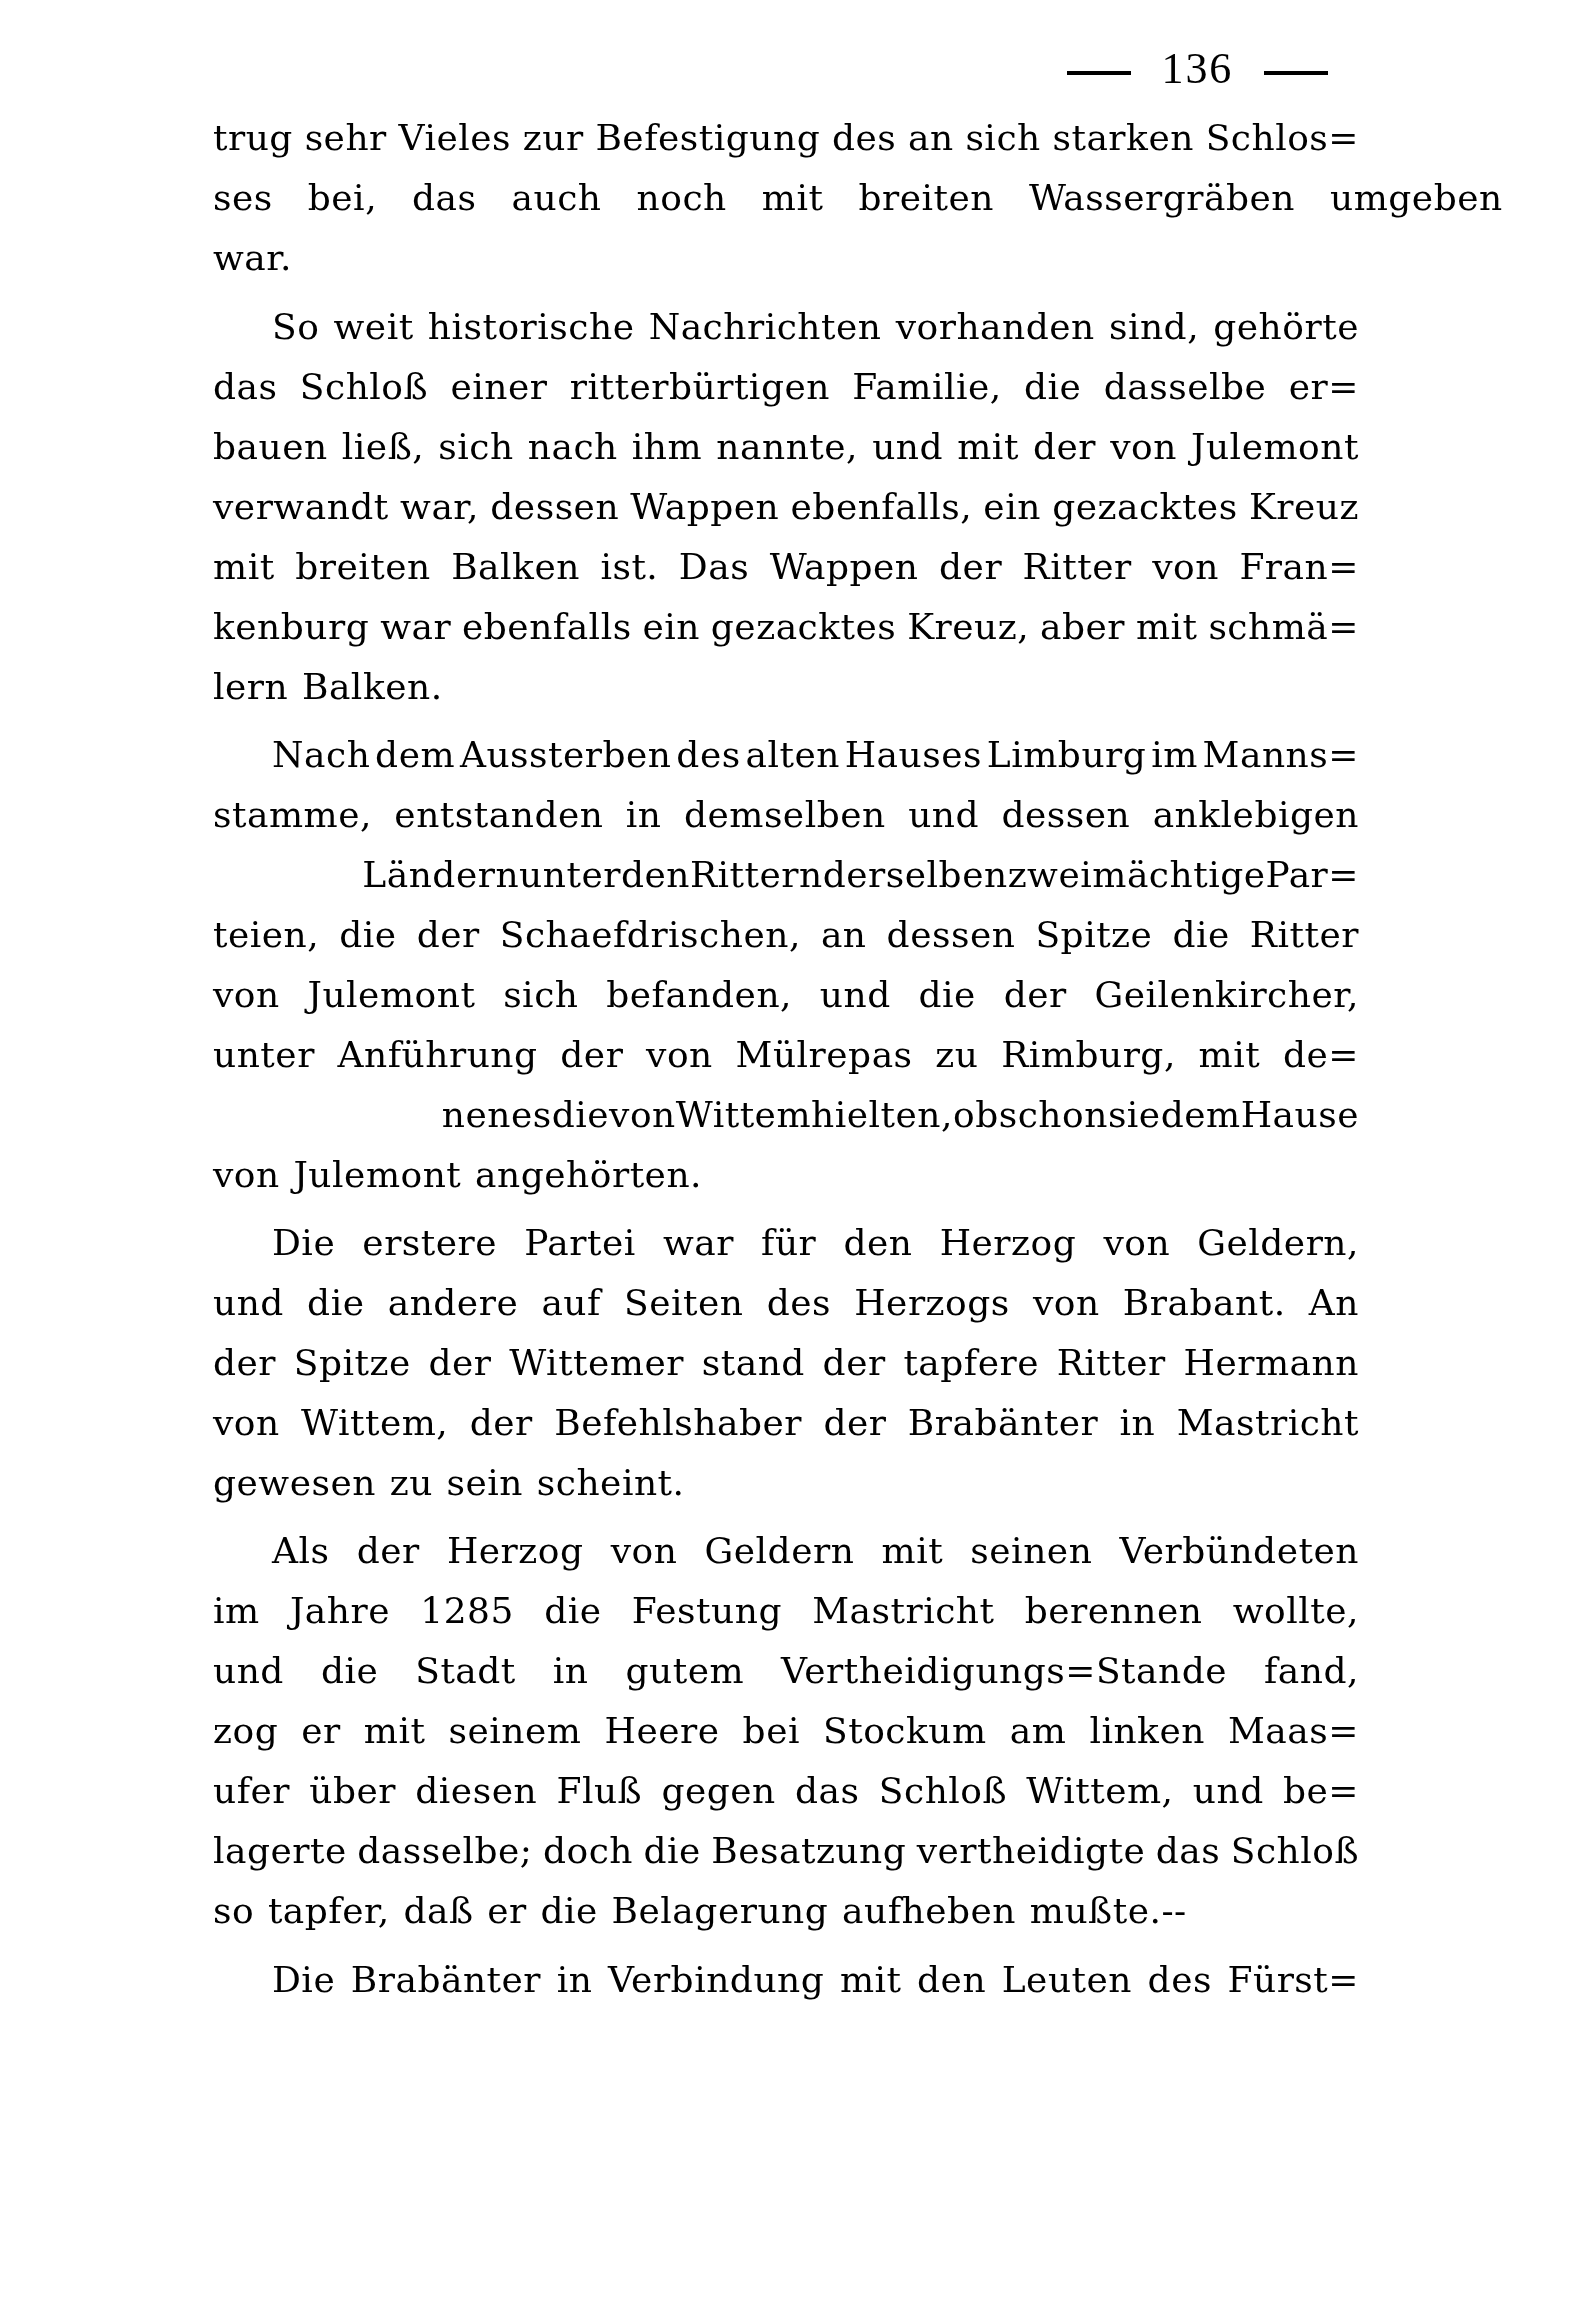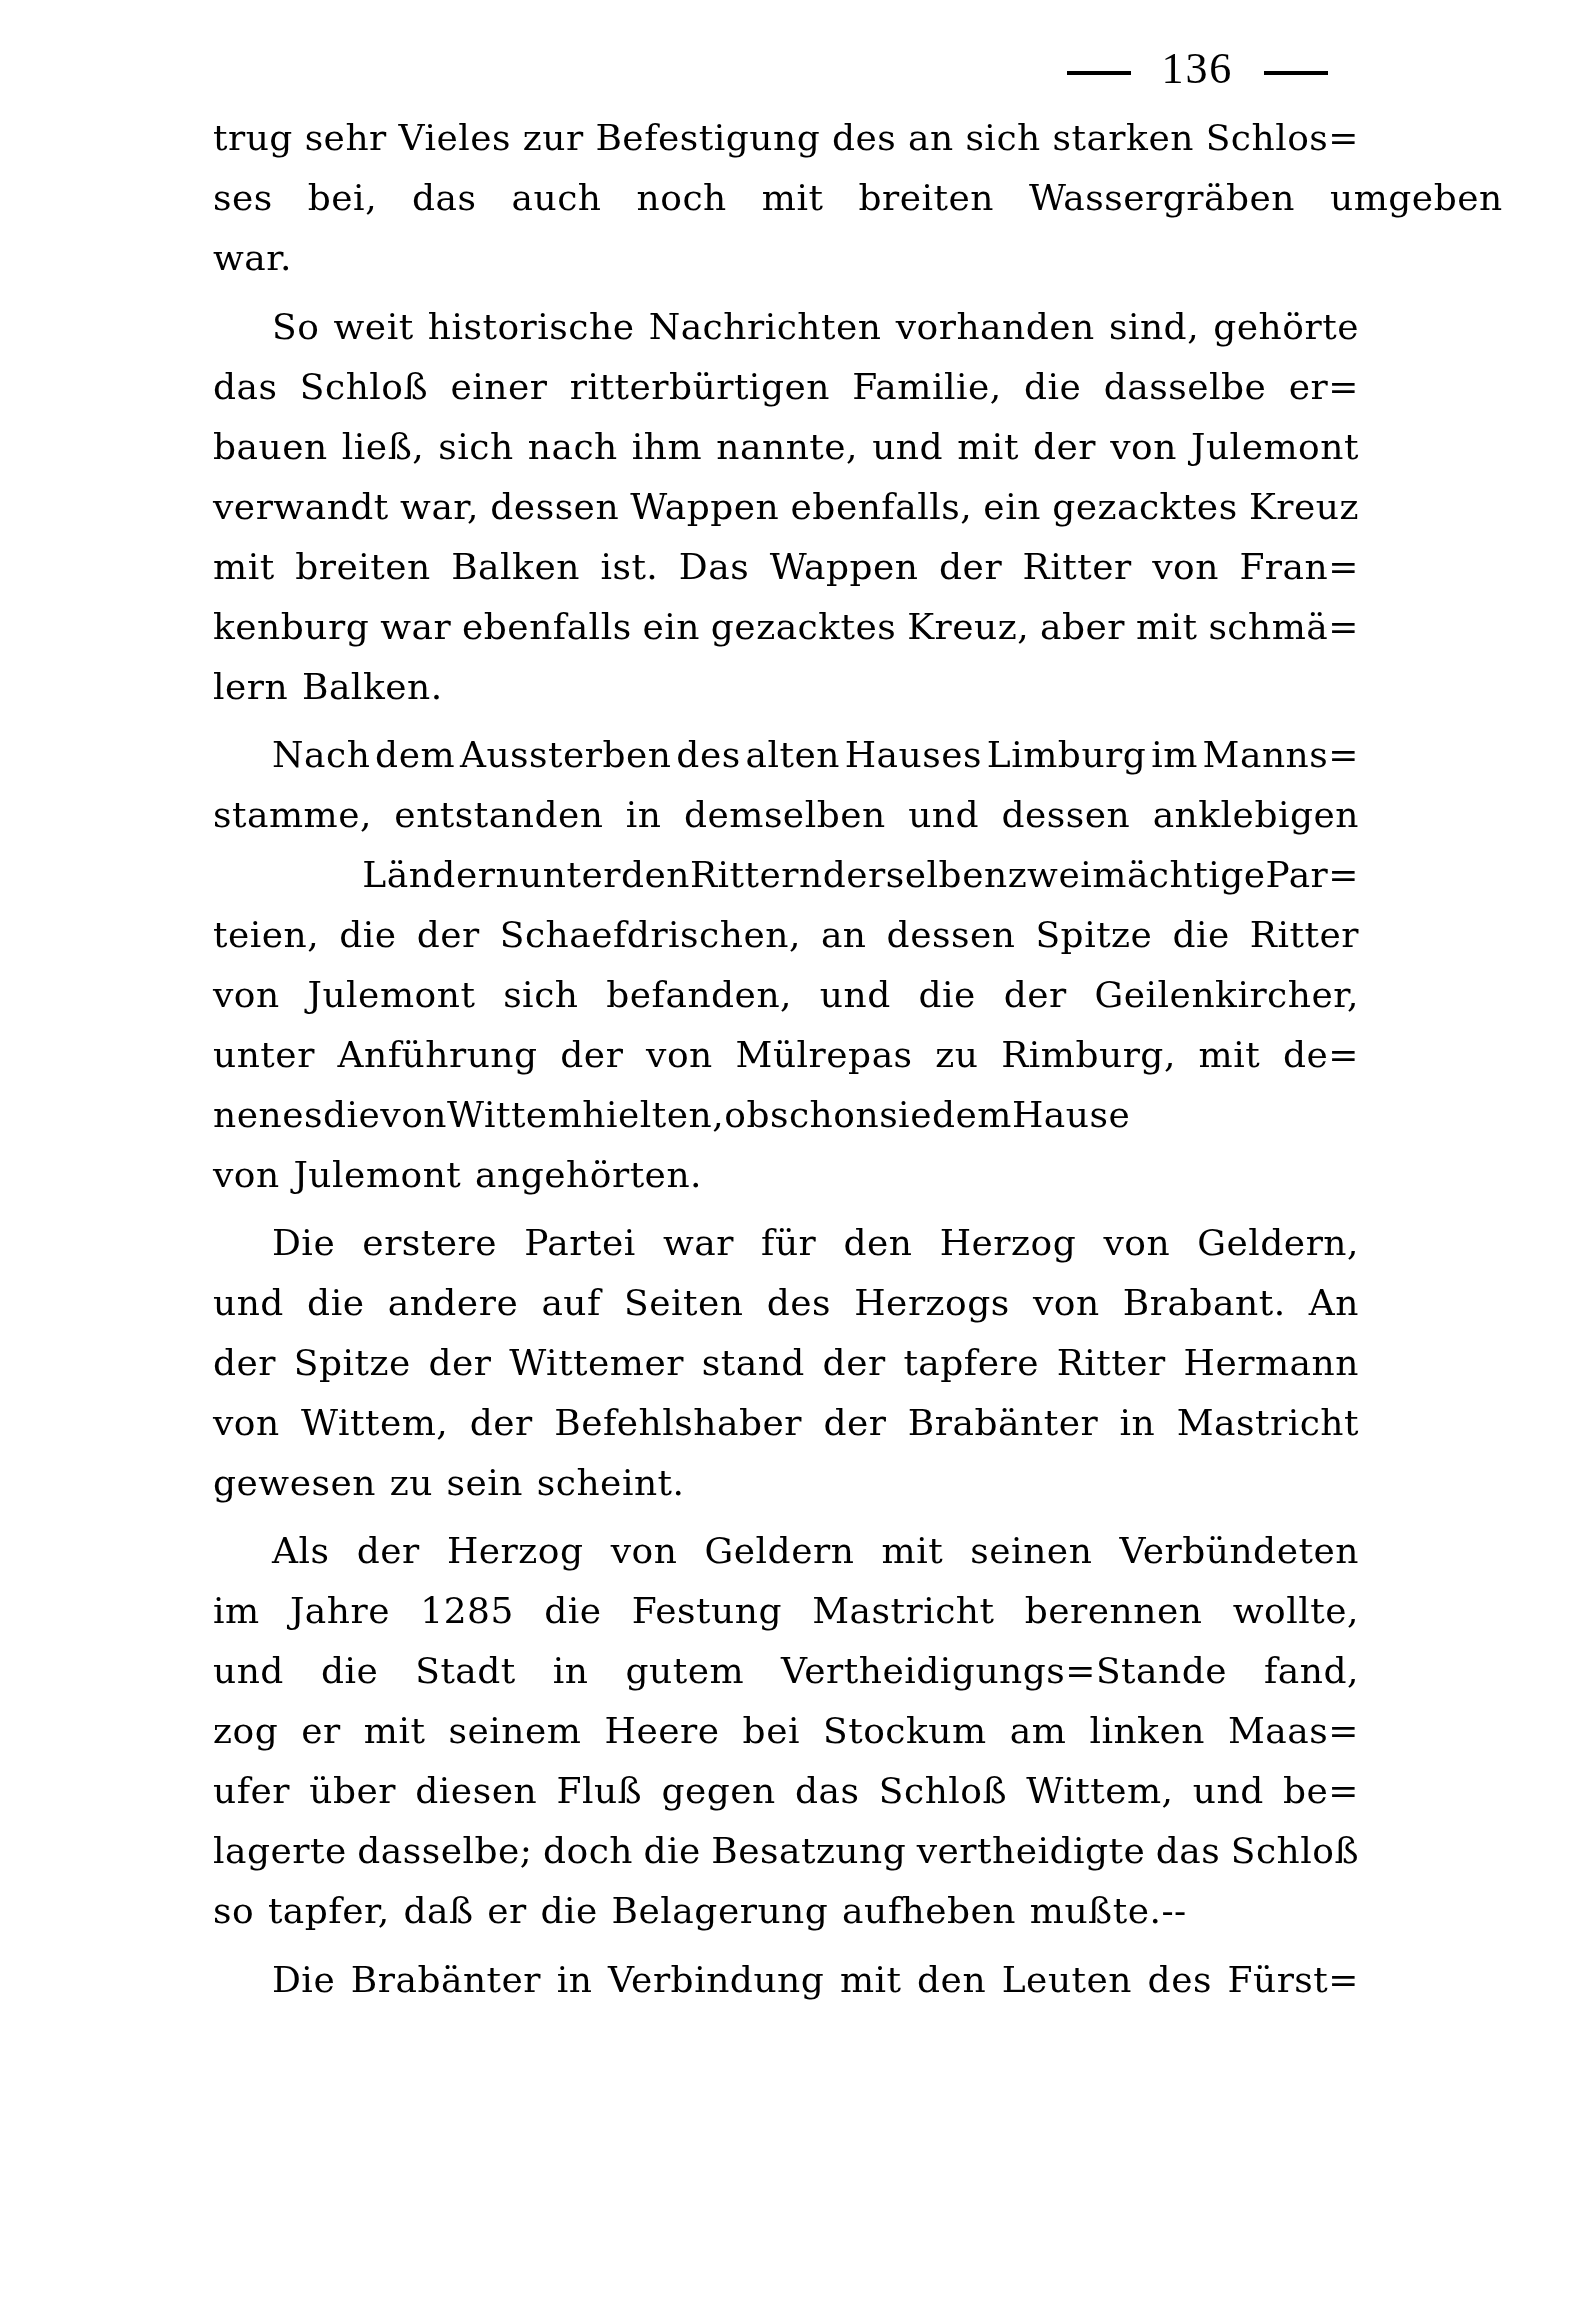--- a/index.html
+++ b/index.html
@@ -222,21 +222,21 @@
           <span>unter</span>
           <span>Anführung</span>
           <span>der</span>
           <span>von</span>
           <span>Mülrepas</span>
           <span>zu</span>
           <span>Rimburg,</span>
           <span>mit</span>
           <span>de=</span>
         </span>
-        <span class="line" style="display: flex; justify-content: flex-start;">
+        <span class="line" style="display: flex; justify-content: flex-end;">
           <span>nen</span>
           <span>es</span>
           <span>die</span>
           <span>von</span>
           <span>Wittem</span>
           <span>hielten,</span>
           <span>obschon</span>
           <span>sie</span>
           <span>dem</span>
           <span>Hause</span>

